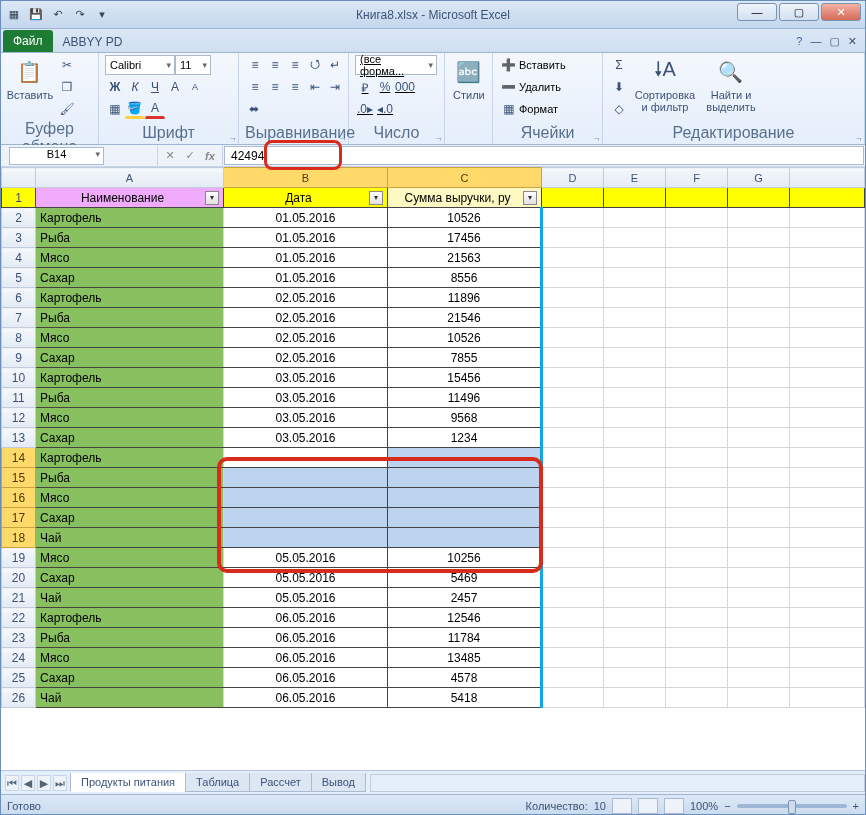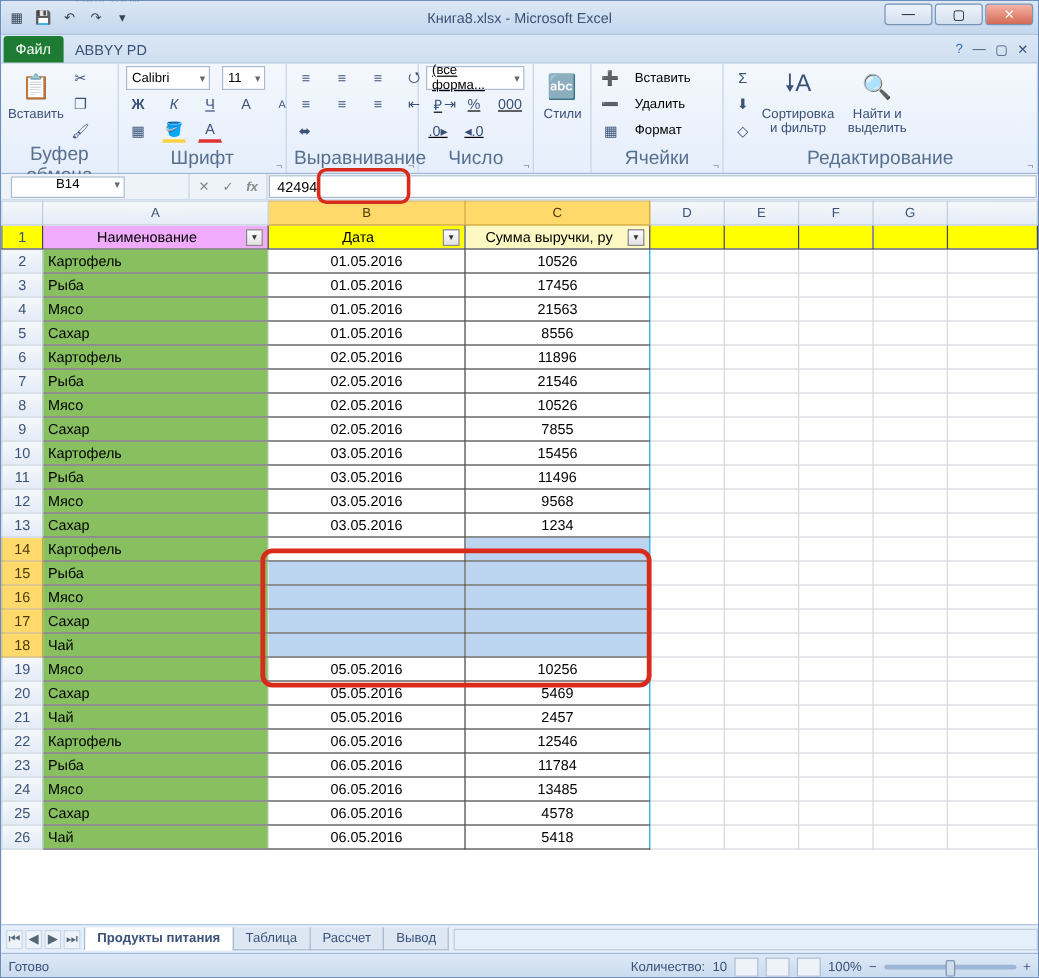--- a/index.html
+++ b/index.html
@@ -39,21 +39,21 @@
   
   .ribbon { height:92px; background:linear-gradient(#f4f8fd,#e5eefb); border-bottom:1px solid #9db6d5; display:flex;}
   .group { border-right:1px solid #c6d5e8; padding:2px 6px 0; display:flex; flex-direction:column; justify-content:space-between;}
   .group-content { display:flex; gap:4px; align-items:flex-start; flex:1;}
   .group-label { text-align:center; font-size:16px; color:#58708f; padding:1px 0 2px; position:relative;}
   .group-label::after{content:"⌐"; position:absolute; right:-3px; bottom:1px; font-size:9px; color:#7f94b0; transform:scaleX(-1);}
   .big-btn { display:flex; flex-direction:column; align-items:center; justify-content:center; width:46px; padding:2px 2px 0; color:#3b5278;}
   .big-btn .ico { width:30px; height:30px; display:flex; align-items:center; justify-content:center; font-size:20px;}
   .big-btn .lbl { font-size:11px; text-align:center; line-height:12px; margin-top:2px;}
   .mini-stack { display:flex; flex-direction:column; gap:2px; }
-  .mini-row { display:flex; gap:10px; align-items:center;}
+  .mini-row { display:flex; gap:0; align-items:center;}
   .mini { width:20px; height:20px; display:flex; align-items:center; justify-content:center; border:1px solid transparent; color:#3b5278; font-size:12px;}
   .combo { height:20px; border:1px solid #aabbd1; background:#fff; display:flex; align-items:center; padding:0 14px 0 4px; position:relative; font-size:11px;}
   .combo::after{content:"▾"; position:absolute; right:3px; font-size:9px; color:#667;}
   
   .fxrow { height:22px; display:flex; align-items:stretch; border-bottom:1px solid #c6d5e8; background:#eef3fa;}
   .namebox-wrap { width:157px; display:flex; align-items:center; border-right:1px solid #c6d5e8; padding:0 0 0 8px;}
   .namebox { width:95px; height:18px; background:#fff; border:1px solid #aabbd1; text-align:center; position:relative;}
   .namebox::after{content:"▾"; position:absolute; right:3px; top:1px; font-size:9px; color:#667;}
   .fxbtns { display:flex; align-items:center; gap:4px; padding:0 4px; border-right:1px solid #c6d5e8;}
   .fxbtns span{color:#888; width:16px; text-align:center;}
@@ -66,33 +66,33 @@
   
   .col-h th { background:linear-gradient(#f5f8fb,#e3ebf5); border:1px solid #c0ccda; height:20px; color:#3b5278; font-weight:normal;}
   .col-h th.hl { background:#ffd969; border-color:#caa23f; color:#4a3a0a;}
   .row-h { background:linear-gradient(#f5f8fb,#e3ebf5); border:1px solid #c0ccda; width:32px; text-align:center; color:#3b5278;}
   .row-h.hl { background:#ffd969; border-color:#caa23f; color:#4a3a0a;}
   td { border:1px solid #d4d8de; height:20px; padding:0 4px; font-size:12px; white-space:nowrap; overflow:hidden;}
   
   .tbl-head td { background:#ffff00; border:1px solid #444; text-align:center; font-weight:normal;}
   .colA { background:#88c060; }
   .colB { text-align:center; border-left:1px solid #444; border-right:1px solid #444;}
-  .colC { text-align:center; border-right:1px solid #0ea5e9;}
+  .colC { text-align:center; border-right:3px solid #0ea5e9;}
   .tbl td.colA, .tbl td.colB, .tbl td.colC { border-top:1px solid #444; border-bottom:1px solid #444;}
   .sel { background:#bcd4ef !important; }
   .sel.active { background:#ffffff !important; }
   .filter-btn { float:right; width:14px; height:14px; border:1px solid #888; background:linear-gradient(#fdfdfd,#e1e1e1); font-size:8px; line-height:12px; text-align:center; color:#333; margin-top:0;}
   
   .sel-highlight { position:absolute; border:4px solid #d92b1c; border-radius:10px; pointer-events:none; z-index:40;}
   
   .sheettabs { height:24px; background:#e5eefb; display:flex; align-items:center; border-top:1px solid #b4c6dd; font-size:11px;}
   .nav-arrows { display:flex; gap:2px; padding:0 4px;}
   .nav-arrows span{width:14px; text-align:center; color:#567; border:1px solid #c6d5e8; background:#eef3fa; height:16px; line-height:14px;}
   .sheettab { padding:3px 10px; border:1px solid #aabbd1; border-top:none; background:#dde7f3; margin-left:-1px; color:#3b5278;}
-  .sheettab.active { background:#fff; font-weight:bold; border-bottom:1px solid #fff;text-align:right;}
+  .sheettab.active { background:#fff; font-weight:normal; border-bottom:1px solid #fff;text-align:right;}
   
   .status { height:22px; background:linear-gradient(#dce8f6,#c9daee); display:flex; align-items:center; padding:0 6px; border-top:1px solid #9db6d5; color:#3b5278;}
   .status .right { margin-left:auto; display:flex; align-items:center; gap:6px;}
   .view-btn { width:20px; height:16px; border:1px solid #aabbd1; background:#eef3fa; display:inline-block;}
   .zoom-slider { width:110px; height:4px; background:#9db6d5; position:relative; border-radius:2px;}
   .zoom-slider::before{content:""; position:absolute; left:50%; top:-4px; width:6px; height:12px; background:#d0dceb; border:1px solid #7a94b5; border-radius:2px; transform:translateX(-50%);}
   .scroll-h{height:18px; background:#e5eefb; border:1px solid #c0ccda; flex:1; margin-left:4px; position:relative;}
 </style>
 </head>
 <body>

